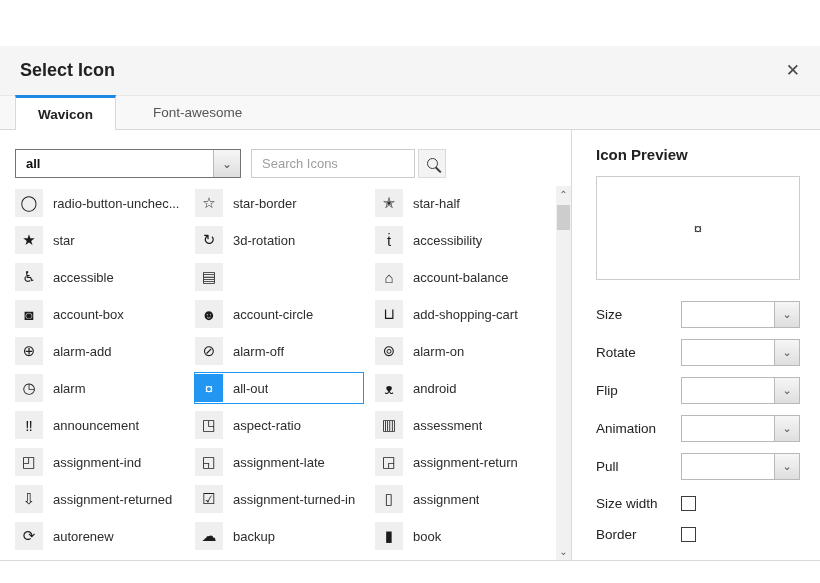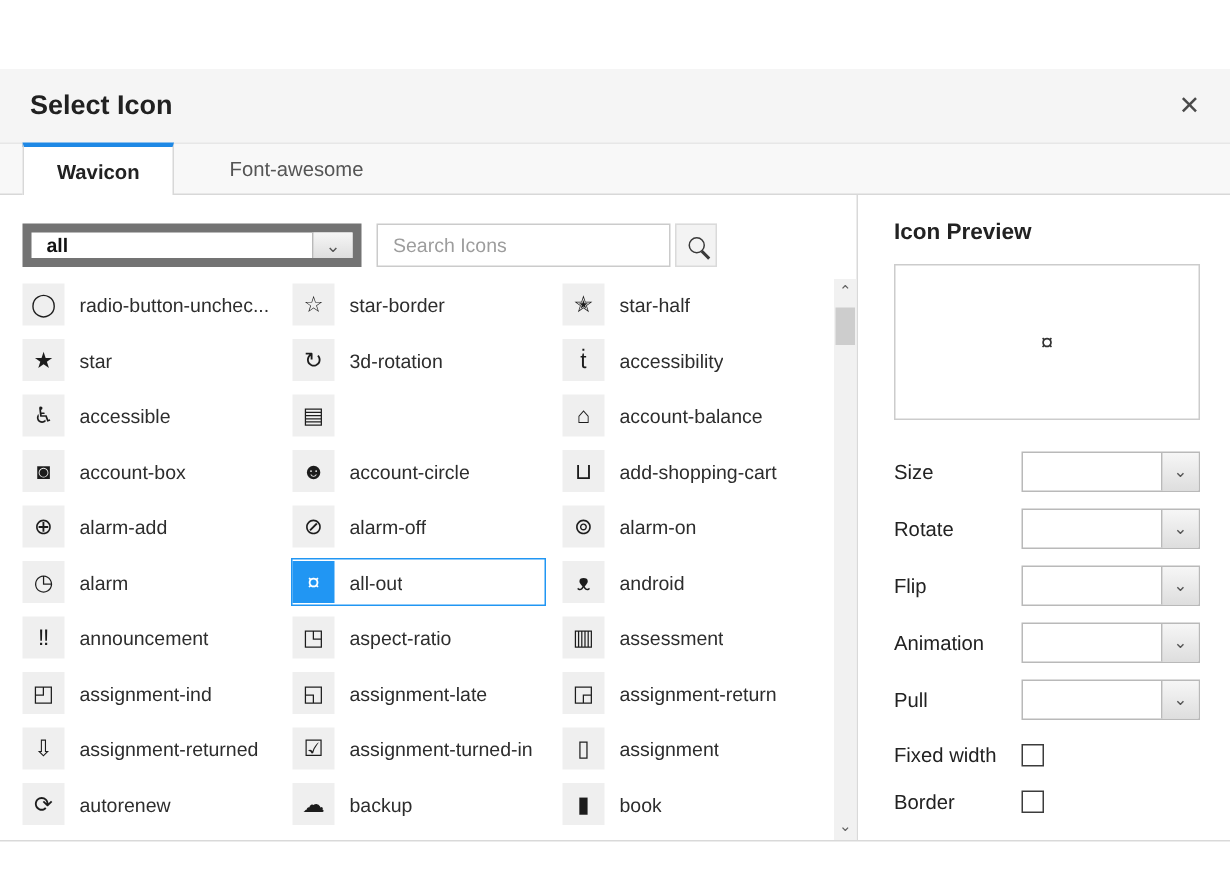--- a/index.html
+++ b/index.html
@@ -17,25 +17,25 @@
   .tab { height:34px; padding:0 22px; display:flex; align-items:center; font-size:13.5px; color:#555; cursor:pointer; position:relative; }
   .tab.active { background:#fff; border:1px solid #d8d8d8; border-bottom:none; border-top:3px solid #1e88e5; color:#222; font-weight:700; margin-bottom:-1px; height:35px; }
 
   
   .bdy { flex:1 1 auto; display:flex; min-height:0; }
   .left { width:573px; border-right:1px solid #d9d9d9; position:relative; overflow:hidden; }
   .right { flex:1; padding:16px 20px 0 24px; }
 
   
   .controls { display:flex; align-items:center; padding:19px 0 0 15px; }
-  .ddl { width:226px; height:29px; border:6px solid #737373; background:#fff; position:relative; display:flex; align-items:center; cursor:pointer; }
+  .ddl { width:226px; height:29px; border:1px solid #737373; background:#fff; position:relative; display:flex; align-items:center; cursor:pointer; }
   .ddl-val { padding-left:10px; font-size:13px; font-weight:700; color:#111; }
   .ddl-btn { position:absolute; right:0; top:0; width:27px; height:100%; background:linear-gradient(#f6f6f6,#dedede); border-left:1px solid #b9b9b9; display:flex; align-items:center; justify-content:center; color:#555; font-size:12px; }
   .search-wrap { margin-left:10px; display:flex; }
-  .search-input { width:196px; height:29px; border:1px solid #cbcbcb; padding:0 10px; font-size:13px; color:#333; font-family:inherit; outline:none; }
+  .search-input { width:164px; height:29px; border:1px solid #cbcbcb; padding:0 10px; font-size:13px; color:#333; font-family:inherit; outline:none; }
   .search-input::placeholder { color:#9d9d9d; }
   .mag-btn { width:28px; height:29px; margin-left:3px; background:#f3f3f3; border:1px solid #dadada; display:flex; align-items:center; justify-content:center; cursor:pointer; }
   .mag { width:11px; height:11px; border:1.5px solid #3a3a3a; border-radius:50%; position:relative; }
   .mag::after { content:""; position:absolute; width:7px; height:1.5px; background:#3a3a3a; transform:rotate(45deg); right:-5px; bottom:-2px; }
 
   
   .grid { display:grid; grid-template-columns:179px 179px 179px; column-gap:1px; row-gap:5px; padding:9px 0 0 14px; }
   .item { display:flex; align-items:center; height:32px; border:1px solid transparent; cursor:pointer; width:170px; }
   .item.selected { border-color:#2196f3; background:#fff; }
   .item-icon { width:28px; height:28px; min-width:28px; background:#efefef; display:flex; align-items:center; justify-content:center; font-size:15px; color:#1c1c1c; }
@@ -247,21 +247,21 @@
             <span class="frow-label">Animation</span>
             <div class="sel"><span></span><span class="sel-btn">⌄</span></div>
           </div>
           <div class="frow">
             <span class="frow-label">Pull</span>
             <div class="sel"><span></span><span class="sel-btn">⌄</span></div>
           </div>
         </div>
       <div id="checkbox-rows">
           <div class="crow">
-            <span class="frow-label">Fixed width</span>
+            <span class="frow-label">Size width</span>
             <span class="cbox"></span>
           </div>
           <div class="crow">
             <span class="frow-label">Border</span>
             <span class="cbox"></span>
           </div>
         </div>
     </div>
 
   </div>

